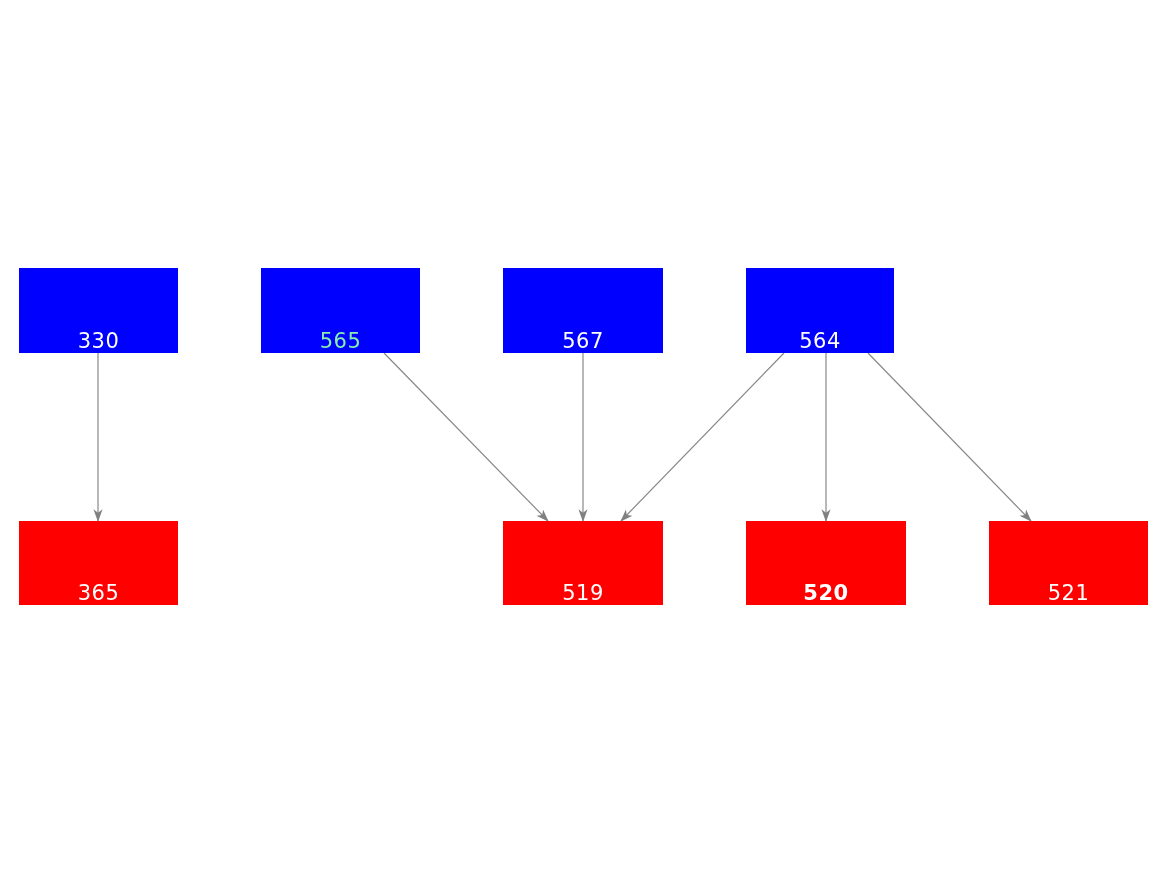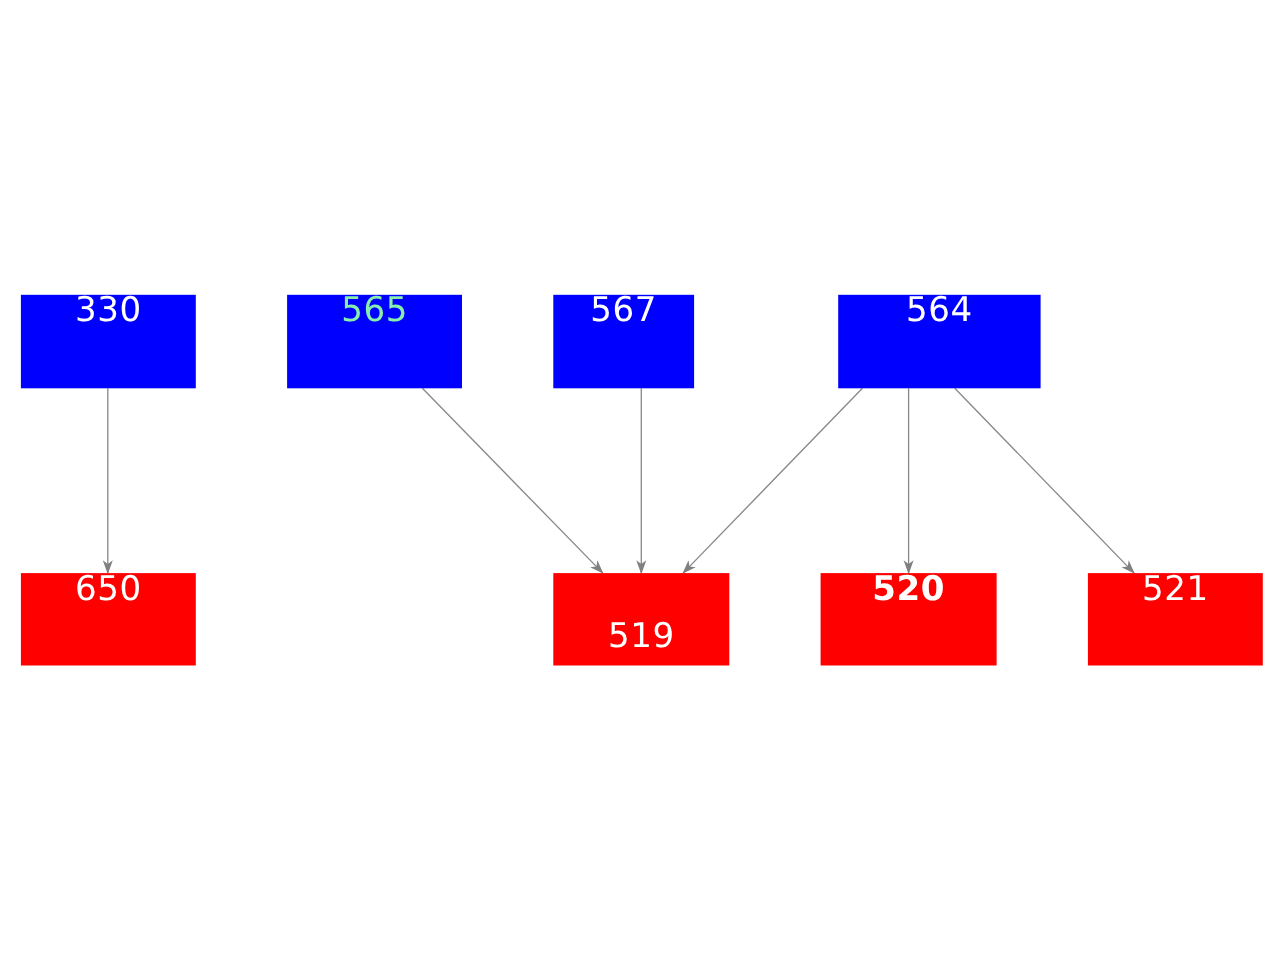--- a/index.html
+++ b/index.html
@@ -23,24 +23,24 @@
     left: 0;
     top: 0;
     width: 1167px;
     height: 875px;
     pointer-events: none;
   }
   .node {
     position: absolute;
     box-sizing: border-box;
     display: flex;
-    align-items: flex-start;
+    align-items: flex-end;
     justify-content: center;
     color: #ffffff;
-    font-size: 31px;
+    font-size: 21px;
     font-family: "DejaVu Sans", sans-serif;
     letter-spacing: 0.5px;
     line-height: 1;
     user-select: none;
   }
   .node-source { background: #0000ff; }
   .node-target { background: #ff0000; }
   .node-label {
     display: block;
     transform: translateY(-1px);
@@ -67,28 +67,28 @@
       </g>
   </svg>
 
   <div id="nodes-group">
       <div class="node node-source" style="left: 19px; top: 268px; width: 159px; height: 85px; background: rgb(0, 0, 255);">
         <span class="node-label" style="color: rgb(255, 255, 255);">330</span>
       </div>
       <div class="node node-source" style="left: 261px; top: 268px; width: 159px; height: 85px; background: rgb(0, 0, 255);">
         <span class="node-label" style="color: #86efac;">565</span>
       </div>
-      <div class="node node-source" style="left: 503px; top: 268px; width: 128px; height: 85px; background: rgb(0, 0, 255);">
+      <div class="node node-source" style="left: 503px; top: 268px; width: 160px; height: 85px; background: rgb(0, 0, 255);">
         <span class="node-label" style="color: rgb(255, 255, 255);">567</span>
       </div>
-      <div class="node node-source" style="left: 746px; top: 268px; width: 184px; height: 85px; background: rgb(0, 0, 255); margin-left: 16px;">
+      <div class="node node-source" style="left: 746px; top: 268px; width: 148px; height: 85px; background: rgb(0, 0, 255);">
         <span class="node-label" style="color: rgb(255, 255, 255);">564</span>
       </div>
       <div class="node node-target" style="left: 19px; top: 521px; width: 159px; height: 84px; background: rgb(255, 0, 0);">
-        <span class="node-label" style="color: rgb(255, 255, 255);">650</span>
+        <span class="node-label" style="color: rgb(255, 255, 255);">365</span>
       </div>
       <div class="node node-target" style="left: 503px; top: 521px; width: 160px; height: 84px; background: rgb(255, 0, 0);">
         <span class="node-label" style="color: rgb(255, 255, 255); margin-top: 43px;">519</span>
       </div>
       <div class="node node-target" style="left: 746px; top: 521px; width: 160px; height: 84px; background: rgb(255, 0, 0);">
         <span class="node-label" style="color: rgb(255, 255, 255); font-weight: bold;">520</span>
       </div>
       <div class="node node-target" style="left: 989px; top: 521px; width: 159px; height: 84px; background: rgb(255, 0, 0);">
         <span class="node-label" style="color: rgb(255, 255, 255);">521</span>
       </div>

